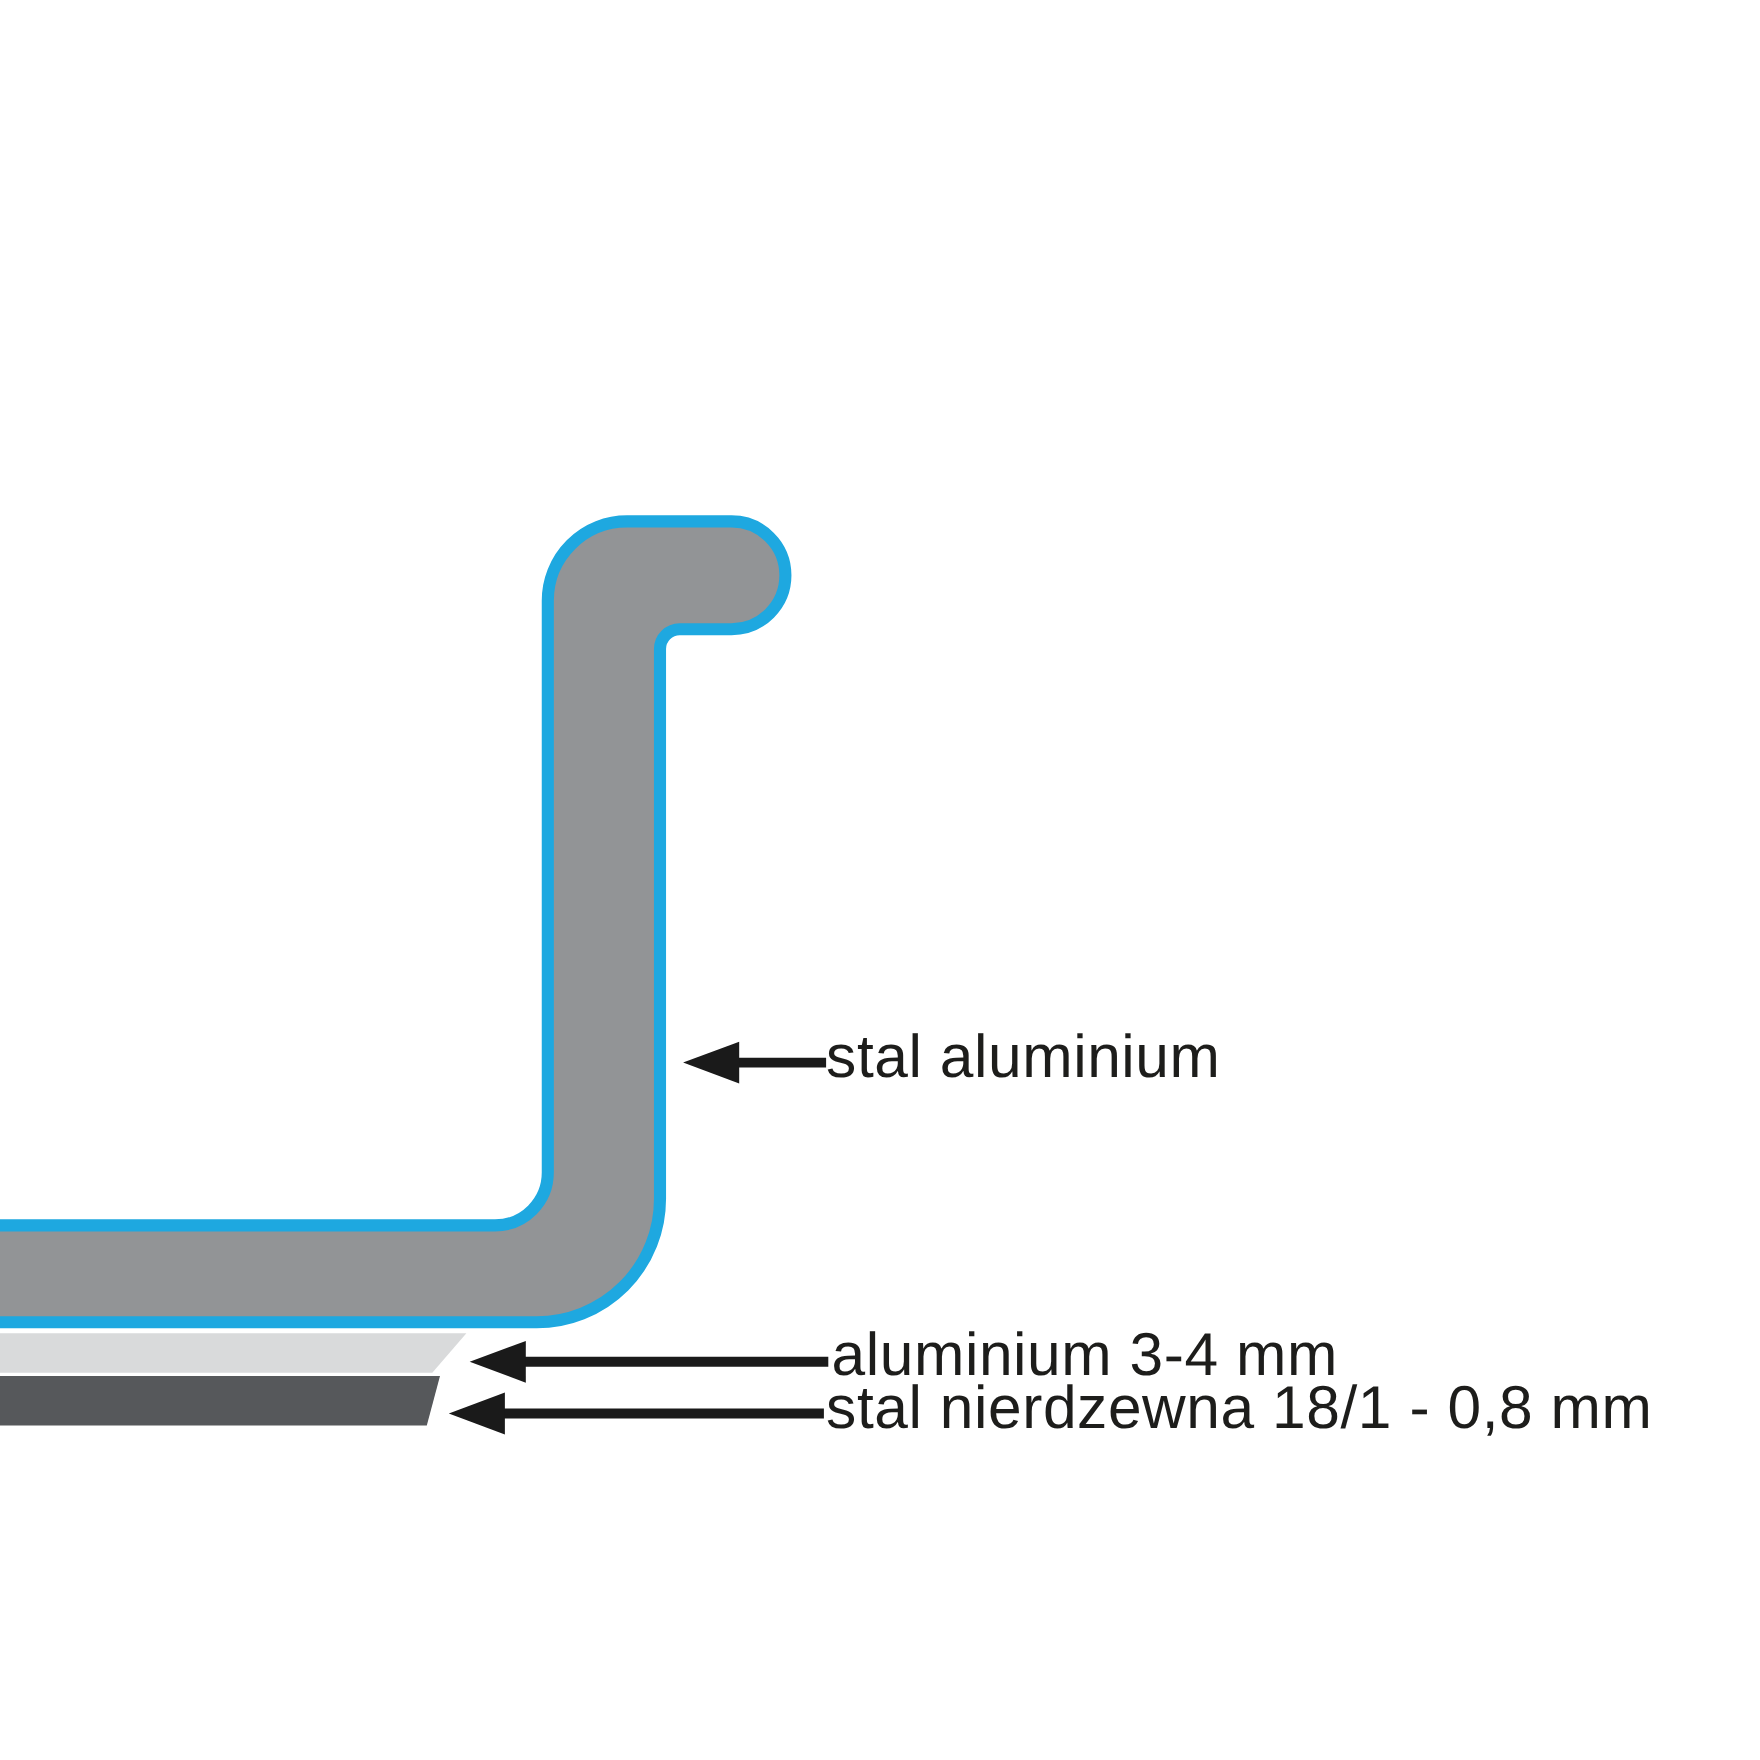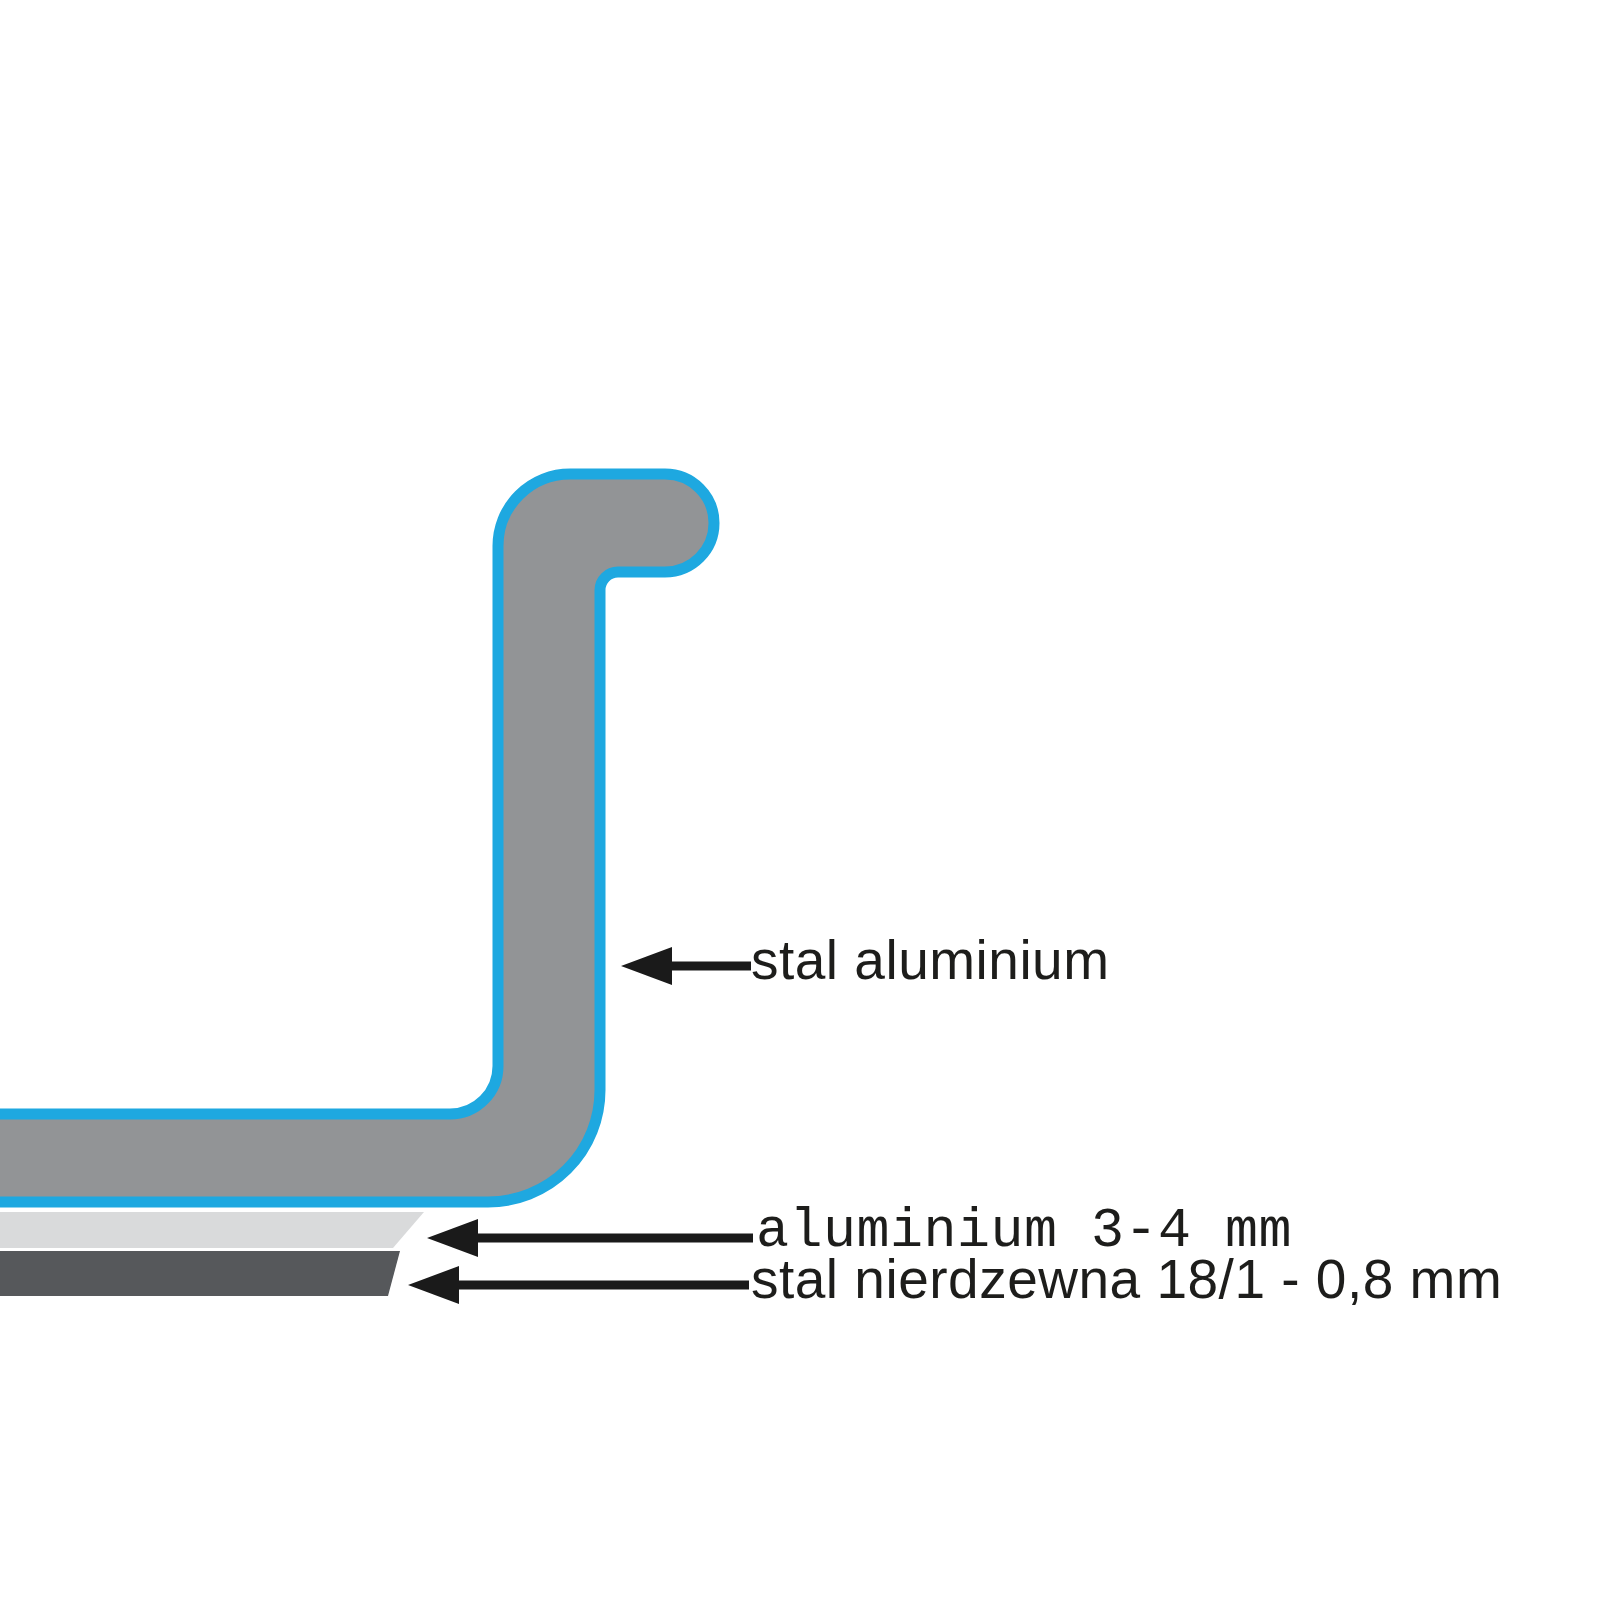--- a/index.html
+++ b/index.html
@@ -20,21 +20,21 @@
     position: absolute;
     font-family: "Liberation Sans", sans-serif;
     font-size: 55px;
     line-height: 55px;
     font-weight: 400;
     color: #1d1d1b;
     white-space: nowrap;
     letter-spacing: 0.5px;
   }
   #label-wall      { left: 751px; top: 933px;  }
-  #label-aluminium { left: 756px; top: 1204px; font-family: Liberation Mono, monospace; }
+  #label-aluminium { left: 756px; top: 1204px; }
   #label-base      { left: 751px; top: 1252px; }
 </style>
 </head>
 <body>
 
 <svg id="diagram-canvas" viewBox="0 0 1600 1600" xmlns="http://www.w3.org/2000/svg">
 
   <path stroke-width="11" stroke-linejoin="round" d="M -20 1114
            L 450 1114
            A 48 48 0 0 0 498 1066

